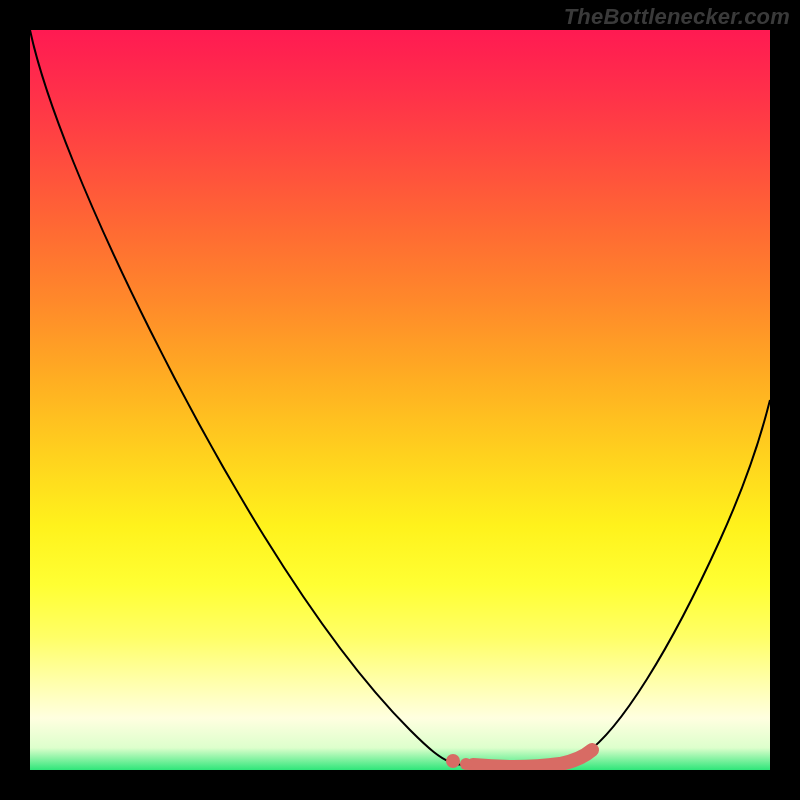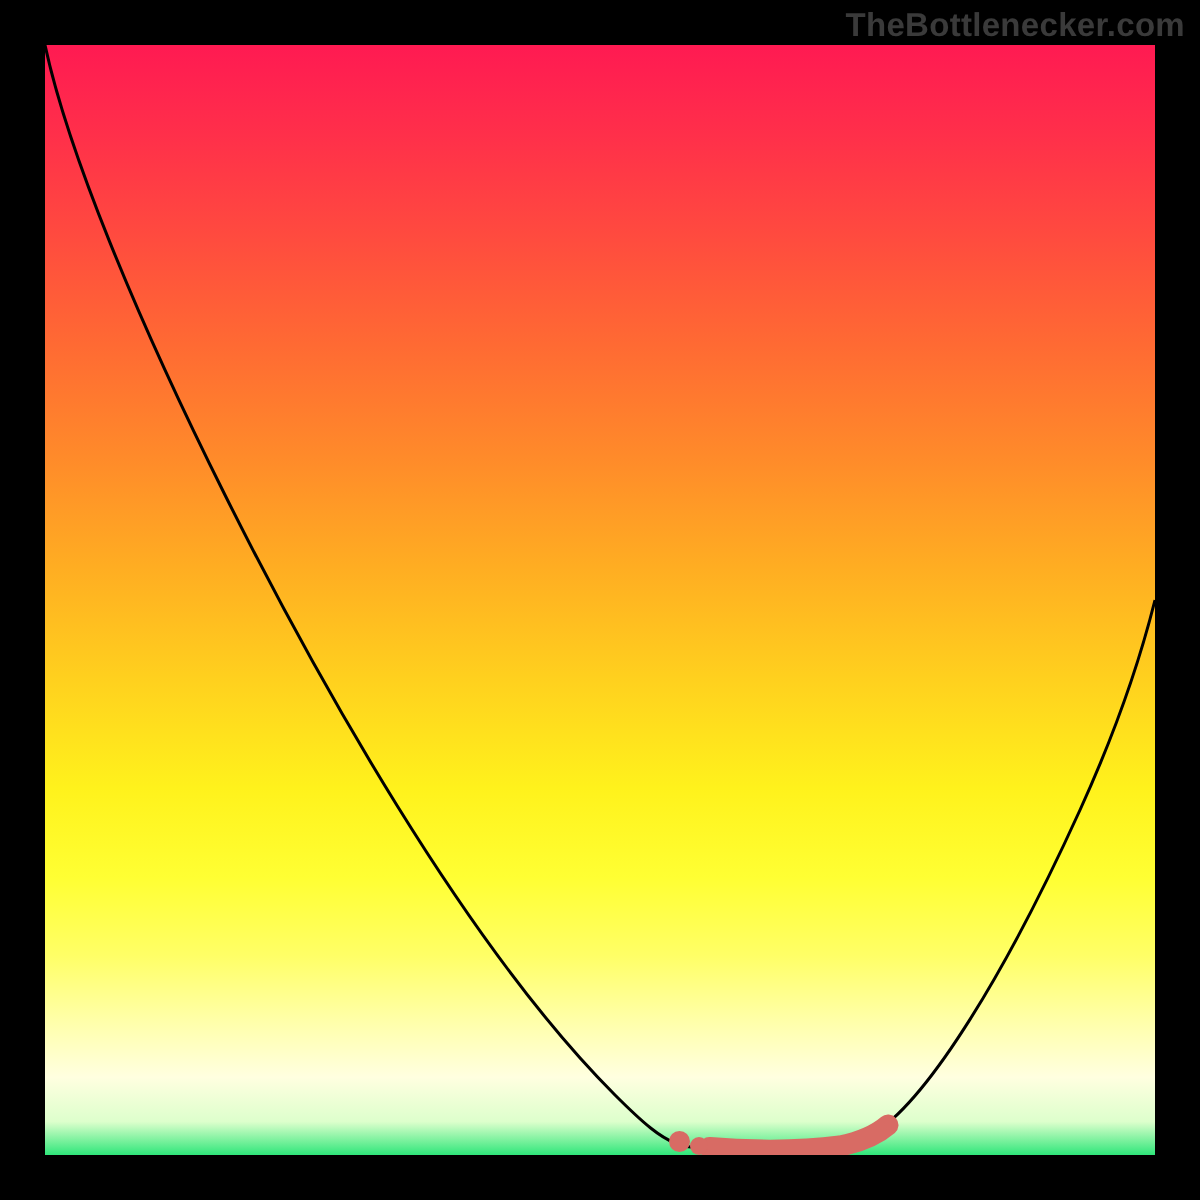--- a/index.html
+++ b/index.html
@@ -9,20 +9,21 @@
     height: 800px;
     background: #000;
     overflow: hidden;
     font-family: Arial, Helvetica, sans-serif;
   }
   .frame {
     position: relative;
     width: 800px;
     height: 800px;
     background: #000;
+    font-style: italic;
   }
   .watermark {
     position: absolute;
     top: 4px;
     right: 10px;
     color: #3a3a3a;
     font-size: 22px;
     font-weight: 600;
     letter-spacing: 0.2px;
     z-index: 3;

